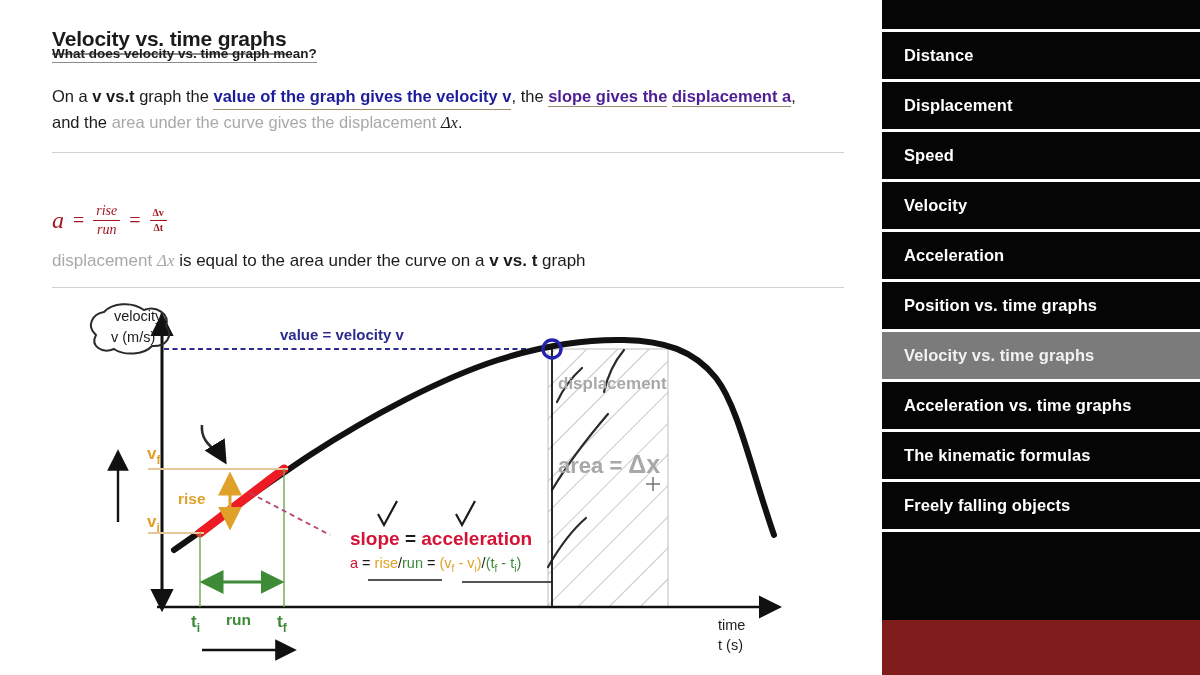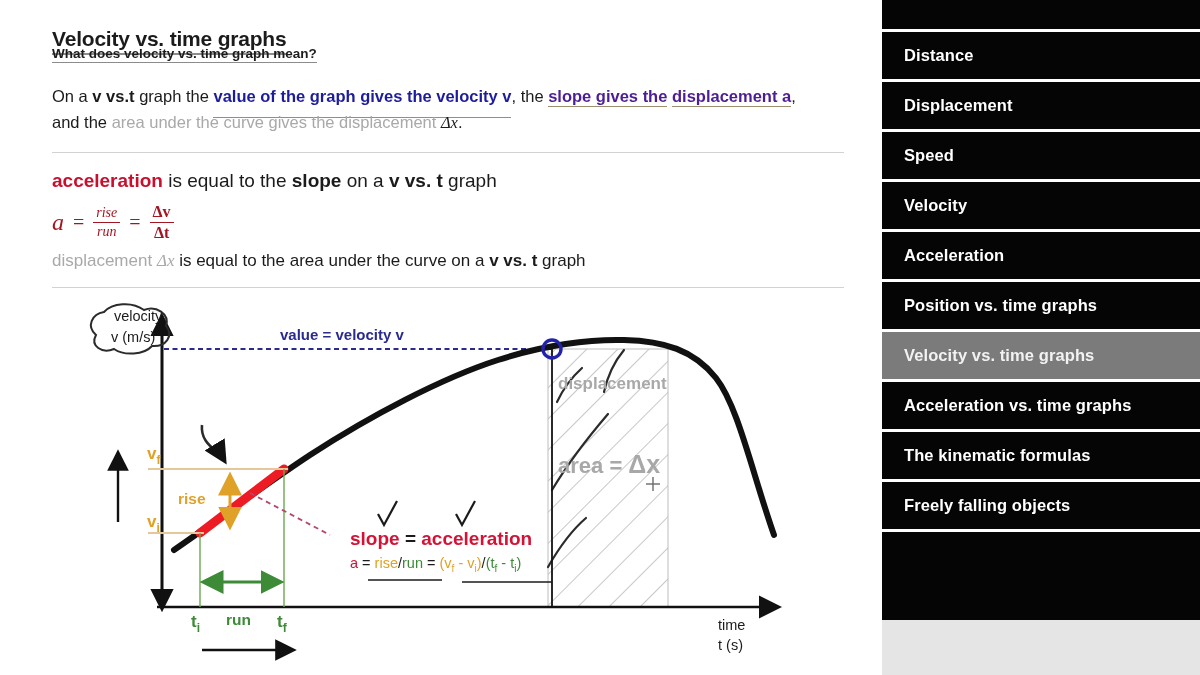--- a/index.html
+++ b/index.html
@@ -20,21 +20,21 @@
     position:absolute; left:52px; top:46px;
     font-size:13.5px; font-weight:bold; color:#1b1b1b;
     border-bottom:1.5px solid #8c8c8c; padding-bottom:1px;
   }
   .intro{
     position:absolute; left:52px; top:84px; width:760px;
     font-size:16.5px; color:#1b1b1b; line-height:1.55;
   }
   .intro b{ font-weight:bold; }
   .u-blue{ color:#1d1d9c; font-weight:bold;
-           border-bottom:1.8px solid #9b8e6e; padding-bottom:12px; }
+           border-bottom:1.8px solid #9b8e6e; padding-bottom:4px; }
   .u-red{ color:#4c1d95; font-weight:bold;
           border-bottom:1.8px solid #9b8e6e; padding-bottom:1px; }
   .gray{ color:#a9a9a9; }
   .mathi{ font-family:"Liberation Serif", serif; font-style:italic; }
 
   .rule{ position:absolute; left:52px; width:792px; height:1px; background:#d2d2d2; }
   #rule1{ top:152px; }
   #rule2{ top:287px; }
 
   .accel-line{
@@ -47,40 +47,40 @@
   .formula-a{
     position:absolute; left:52px; top:203px;
     color:#a31621; font-family:"Liberation Serif", serif;
     display:flex; align-items:center; gap:9px; font-size:20px;
   }
   .formula-a .var{ font-style:italic; font-size:24px; }
   .frac{ display:inline-flex; flex-direction:column; align-items:center;
          font-size:14px; line-height:1.12; font-style:italic; }
   .frac .num{ border-bottom:1.5px solid #a31621; padding:0 3px 1px 3px; }
   .frac .den{ padding:1px 3px 0 3px; }
-  .frac.up{ font-style:normal; font-weight:bold; font-size:16px; }
+  .frac.up{ font-style:normal; font-weight:bold; font-size:10px; }
   .frac.up .num, .frac.up .den{ font-style:normal; }
 
   .disp-line{
     position:absolute; left:52px; top:251px;
     font-size:17px; color:#1b1b1b;
   }
   .disp-line .gray{ color:#a9a9a9; }
   .disp-line b{ font-weight:bold; }
 
   
   #graph{ position:absolute; left:52px; top:292px; width:792px; height:372px; }
   #graph svg{ display:block; }
 
   .g-txt{ font-family:"Liberation Sans", sans-serif; }
 
   
   #sidebar{
     position:absolute; left:882px; top:0; width:318px; height:675px;
-    background:#e5e5e5;
+    background:#7f1d1d;
   }
   .side-item{
     position:relative; height:50px; background:#050505;
     display:flex; align-items:center; padding-left:22px;
     color:#ffffff; font-size:16.5px; font-weight:bold;
     border-bottom:3px solid #ffffff; letter-spacing:0.1px;
   }
   .side-item:first-child{ border-top:0; }
   .side-item.top-pad{ height:32px; }
   .side-item.active{ background:#7b7b7b; color:#f2f2f2; }
@@ -98,23 +98,20 @@
     <div class="lesson-question">What does velocity vs. time graph mean?</div>
 
     <div class="intro">
       <span>On a </span><b>v vs.t</b><span> graph the </span><span class="u-blue">value of the graph gives the velocity v</span><span>, the </span><span class="u-red">slope gives the</span>
       <span class="u-red">displacement a</span><span>, and the </span><span class="gray">area under the curve gives the displacement</span>
       <span class="mathi">Δx</span><span>.</span>
     </div>
 
     <div class="rule" id="rule1"></div>
 
-    <div class="accel-line">
-      <span class="red-bold">acceleration</span><span> is equal to the </span><b>slope</b><span> on a </span><b>v vs. t</b><span> graph</span>
-    </div>
 
     <div class="formula-a">
       <span class="var">a</span>
       <span>=</span>
       <span class="frac">
         <span class="num">rise</span>
         <span class="den">run</span>
       </span>
       <span>=</span>
       <span class="frac up">

